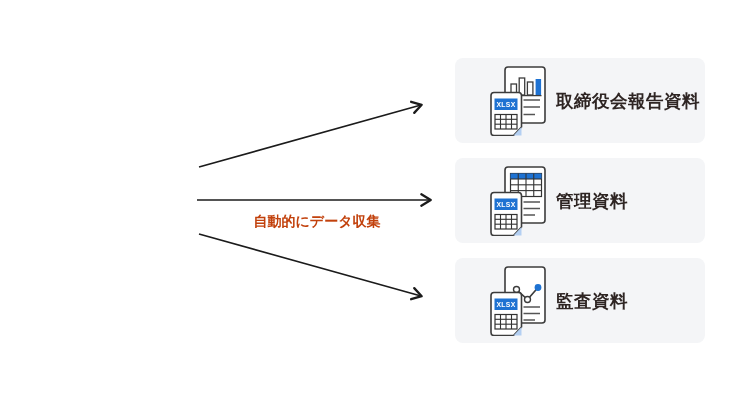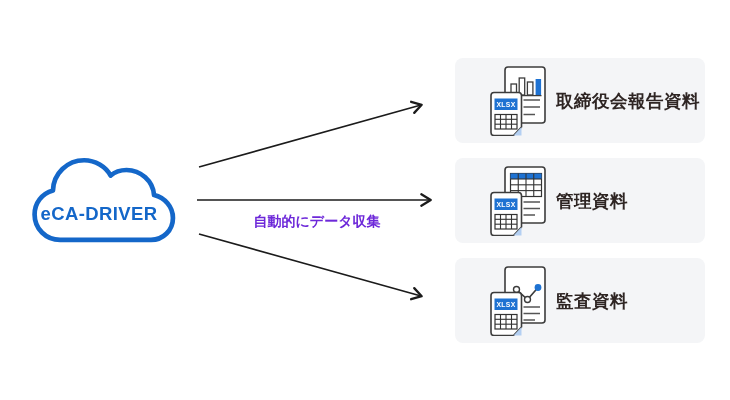--- a/index.html
+++ b/index.html
@@ -12,21 +12,21 @@
   .cloud-wrap svg{position:absolute;left:0;top:0;}
   .cloud-label{
     position:absolute;left:0;top:56px;width:146px;text-align:center;
     color:#1467C9;font-size:18.5px;font-weight:bold;letter-spacing:.4px;white-space:nowrap;
   }
   
   .arrows{position:absolute;left:0;top:0;width:730px;height:400px;pointer-events:none;}
   
   .flow-label{
     position:absolute;left:247px;top:213px;width:140px;text-align:center;
-    color:#6d28d9;font-size:14px;font-weight:bold;white-space:nowrap;
+    color:#c2410c;font-size:14px;font-weight:bold;white-space:nowrap;
   }
   
   .card{
     position:absolute;left:455px;width:250px;height:85px;background:#F4F5F7;
     border-radius:8px;display:flex;align-items:center;
   }
   .card-1{top:58px;}  .card-2{top:158px;}  .card-3{top:258px;}
   .doc-icon{margin-left:33px;flex:0 0 auto;display:block;}
   .card-label{
     margin-left:10px;color:#2E2523;font-size:17.5px;font-weight:bold;
@@ -47,34 +47,20 @@
   .tbl-head{fill:#1E72D2;}
   .node{fill:#ffffff;stroke:#3C3C3C;stroke-width:1.4;}
   .node-fill{fill:#1E72D2;}
   .chart-ln{fill:none;stroke:#3C3C3C;stroke-width:1.6;}
 </style>
 </head>
 <body>
 
 <div class="stage">
 
-  <div class="cloud-wrap">
-    <svg width="154" height="97" viewBox="0 0 150 95">
-      <path d="M 33,91
-               C 19,91 8,80 8,66
-               C 8,55 15,45.5 26,42.5
-               C 26.5,26 40,13 56.5,13
-               C 67.5,13 77.5,19 82.5,28
-               C 86.5,24.5 92,22.5 98,22.5
-               C 112,22.5 124,33.5 125,47
-               C 135.5,49.5 143.5,58.5 143.5,69.5
-               C 143.5,81.5 134,91 122,91 Z" fill="#ffffff" stroke="#1467C9" stroke-width="4.6" stroke-linejoin="round"></path>
-    </svg>
-    <div class="cloud-label">eCA-DRIVER</div>
-  </div>
 
   <svg class="arrows" viewBox="0 0 730 400">
     <defs>
       <marker id="ah" viewBox="0 0 10 10" refX="7.5" refY="5" markerWidth="9" markerHeight="9" orient="auto">
         <path d="M1.5,1 L8,5 L1.5,9" fill="none" stroke="#1B1B1B" stroke-width="1.6" stroke-linecap="round" stroke-linejoin="round"></path>
       </marker>
     </defs>
     <line x1="199" y1="167" x2="421" y2="105" stroke="#1B1B1B" stroke-width="1.6" marker-end="url(#ah)"></line>
     <line x1="197" y1="200" x2="430" y2="200" stroke="#1B1B1B" stroke-width="1.6" marker-end="url(#ah)"></line>
     <line x1="199" y1="234" x2="421" y2="296" stroke="#1B1B1B" stroke-width="1.6" marker-end="url(#ah)"></line>

